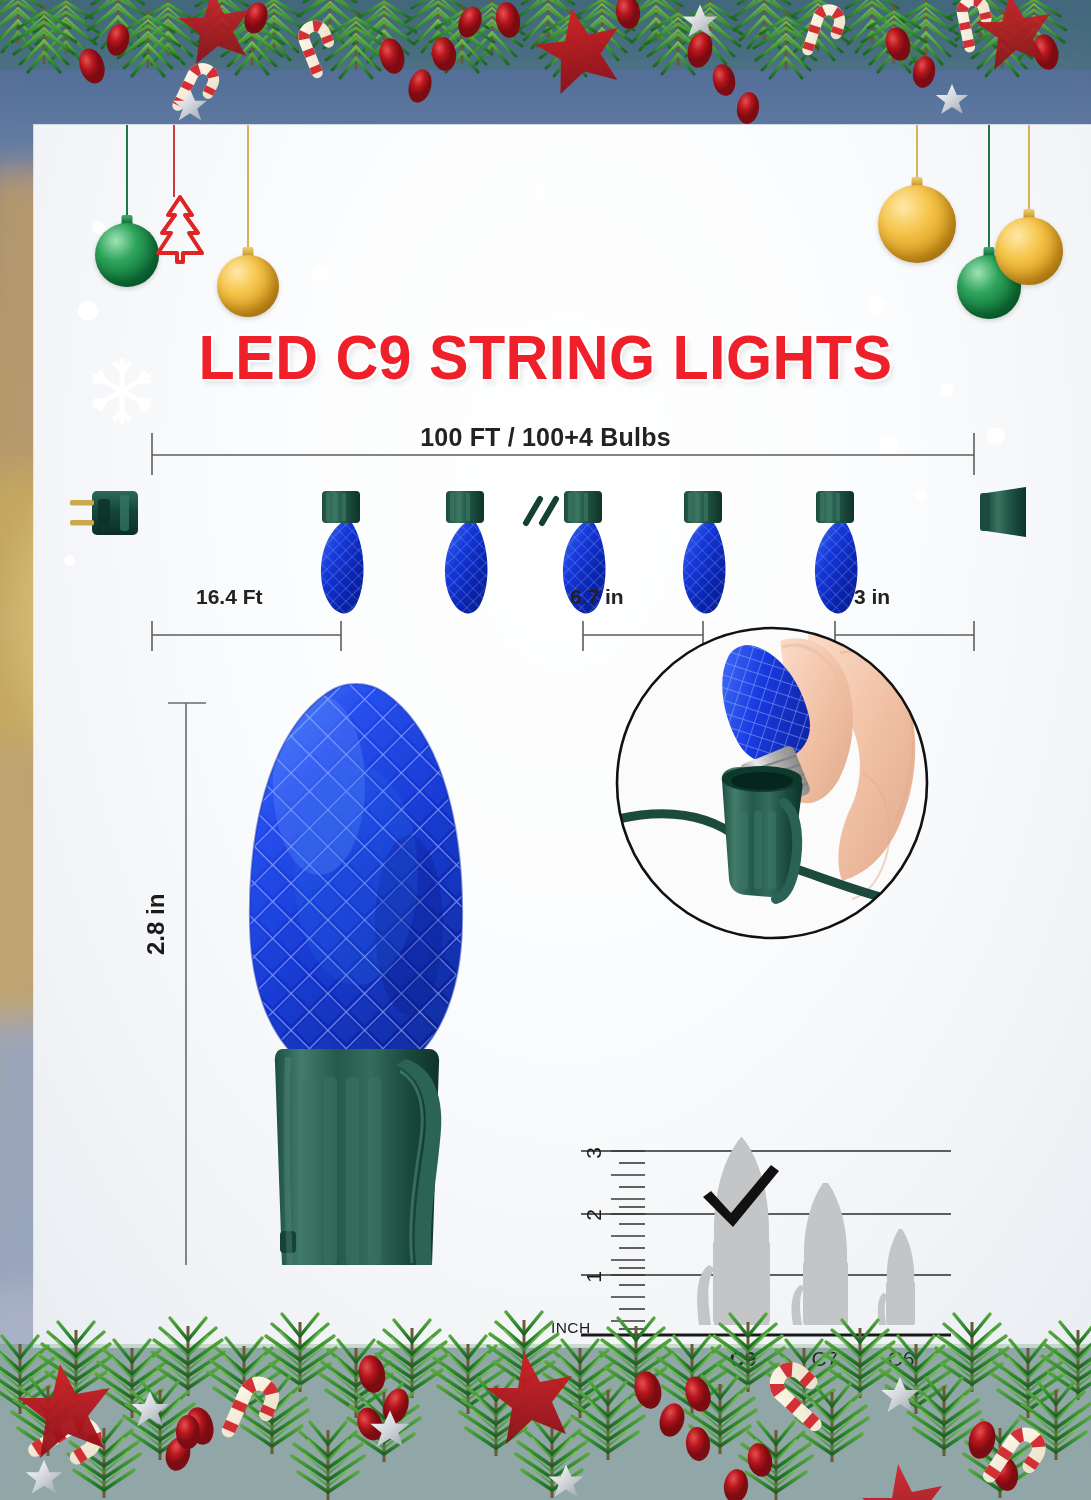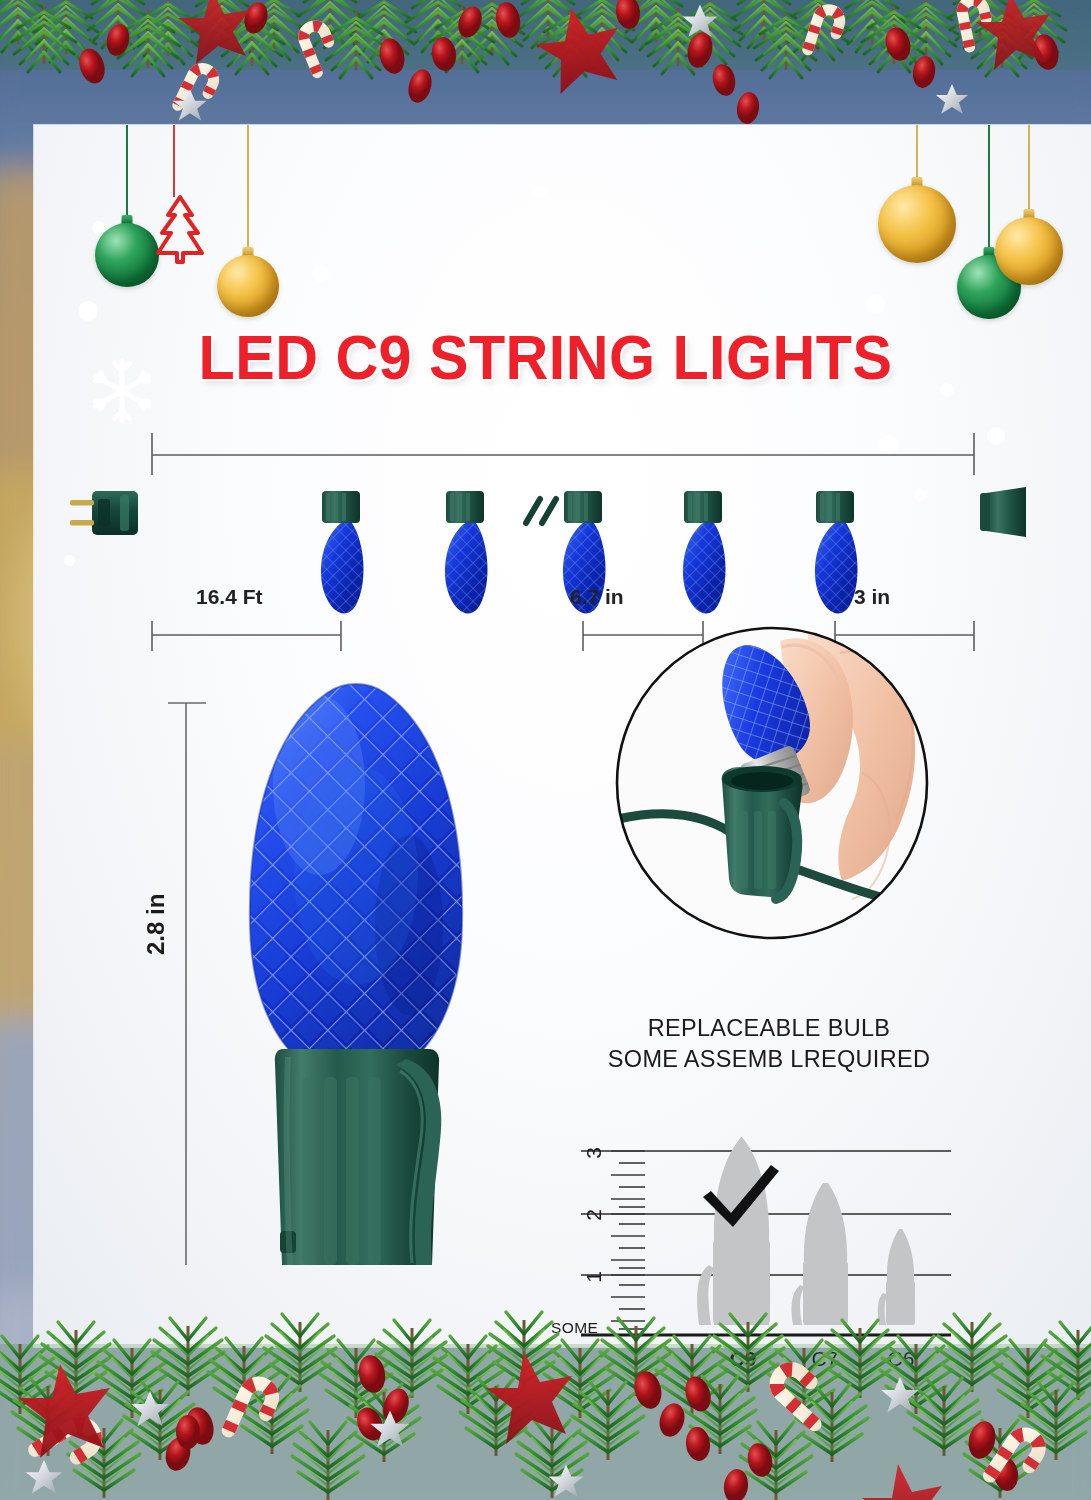--- a/index.html
+++ b/index.html
@@ -326,20 +326,21 @@
           <line x1="549" y1="256" x2="549" y2="286"></line>
           <line x1="669" y1="256" x2="669" y2="286"></line>
         </g>
         <g stroke="#5d5d5d" stroke-width="1.6">
           <line x1="801" y1="270" x2="940" y2="270"></line>
           <line x1="801" y1="256" x2="801" y2="286"></line>
           <line x1="940" y1="256" x2="940" y2="286"></line>
         </g>
       </svg>
 
+      <div class="dim-label dim-top" style="left:0;top:298px;width:1023px;text-align:center">100 FT / 100+4 Bulbs</div>
       <div class="dim-label dim-small" style="left:162px;top:460px">16.4 Ft</div>
       <div class="dim-label dim-small" style="left:536px;top:460px">6.7 in</div>
       <div class="dim-label dim-small" style="left:820px;top:460px">3 in</div>
     </div>
 
     <svg width="430" height="640" style="position:absolute;left:110px;top:500px">
       <defs>
         <linearGradient id="bigbulb" x1="0.15" y1="0" x2="0.9" y2="1">
           <stop offset="0" stop-color="#4a78ff"></stop>
           <stop offset="22%" stop-color="#2246ee"></stop>
@@ -473,24 +474,20 @@
             <rect x="128" y="188" width="8" height="78" rx="3"></rect>
             <rect x="142" y="188" width="8" height="78" rx="3"></rect>
             <rect x="156" y="188" width="8" height="78" rx="3"></rect>
           </g>
           <path d="M172 180 C186 190 188 220 182 248 C178 266 172 274 164 276" fill="none" stroke="#2a6355" stroke-width="10" stroke-linecap="round"></path>
         </g>
       </g>
       <circle cx="160" cy="160" r="155" fill="none" stroke="#111" stroke-width="2.6"></circle>
     </svg>
 
-    <div id="replace-caption">
-      <div>REPLACEABLE BULB</div>
-      <div>SOME ASSEMB LREQUIRED</div>
-    </div>
 
     <div id="size-chart">
       <svg width="400" height="250" style="position:absolute;left:0;top:0">
 
         <g stroke="#2b2b2b" stroke-width="1.3">
           <line x1="22" y1="16" x2="392" y2="16"></line>
           <line x1="22" y1="79" x2="392" y2="79"></line>
           <line x1="22" y1="140" x2="392" y2="140"></line>
         </g>
         <line x1="22" y1="200" x2="392" y2="200" stroke="#1a1a1a" stroke-width="3.2"></line>
@@ -533,21 +530,21 @@
         <g fill="#c3c5c7">
           <path d="M340 94 C331 108 327 128 328 146 L328 190 L355 190 L355 146 C356 128 352 108 343 94 Z"></path>
           <rect x="327" y="146" width="29" height="44" rx="3"></rect>
           <path d="M324 158 C318 164 318 176 320 190 L327 190 C325 176 325 164 329 160 Z"></path>
         </g>
       </svg>
 
       <div class="rul-num" style="left:22px;top:6px;width:26px;text-align:center">3</div>
       <div class="rul-num" style="left:22px;top:68px;width:26px;text-align:center">2</div>
       <div class="rul-num" style="left:22px;top:130px;width:26px;text-align:center">1</div>
-      <div id="rul-inch" style="left:-8px;top:184px">SOME</div>
+      <div id="rul-inch" style="left:-8px;top:184px">INCH</div>
 
       <div class="sc-label bold" style="left:150px;top:212px;width:68px">C9</div>
       <div class="sc-label" style="left:235px;top:212px;width:62px">C7</div>
       <div class="sc-label" style="left:312px;top:212px;width:60px">C6</div>
     </div>
 
   </div>
 
   <svg class="garland" id="garland-top" viewBox="0 0 1091 132" preserveAspectRatio="none">
     <defs>

